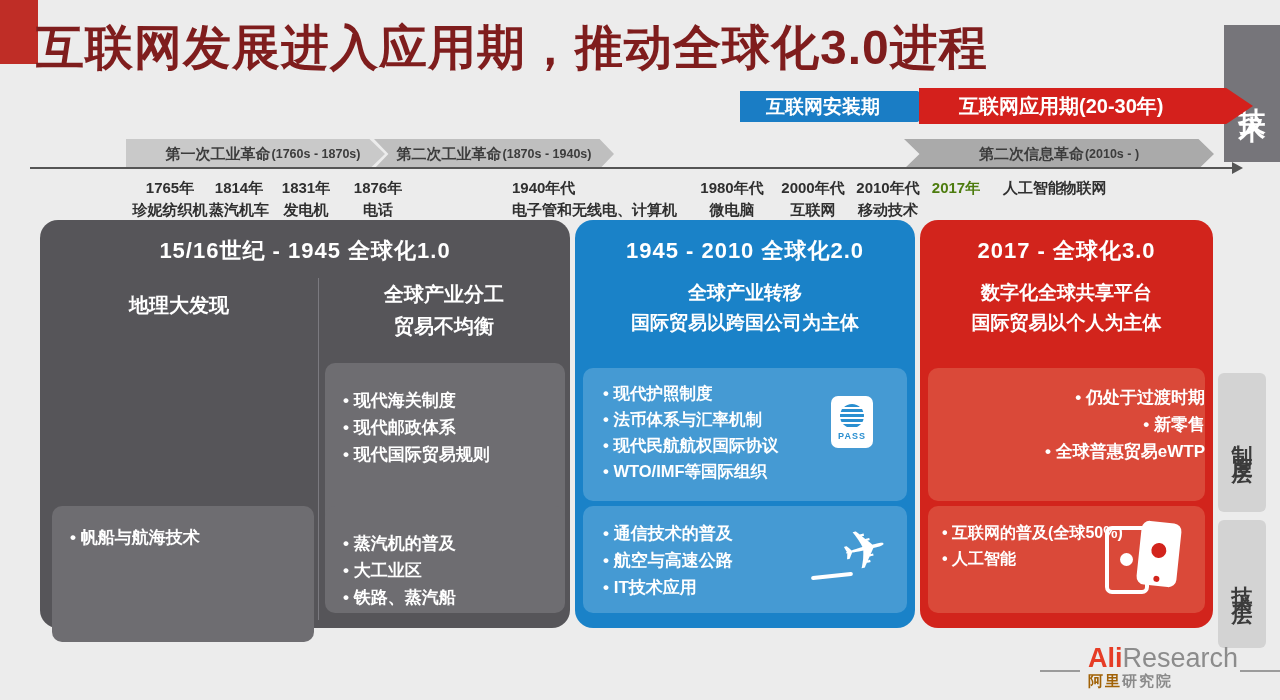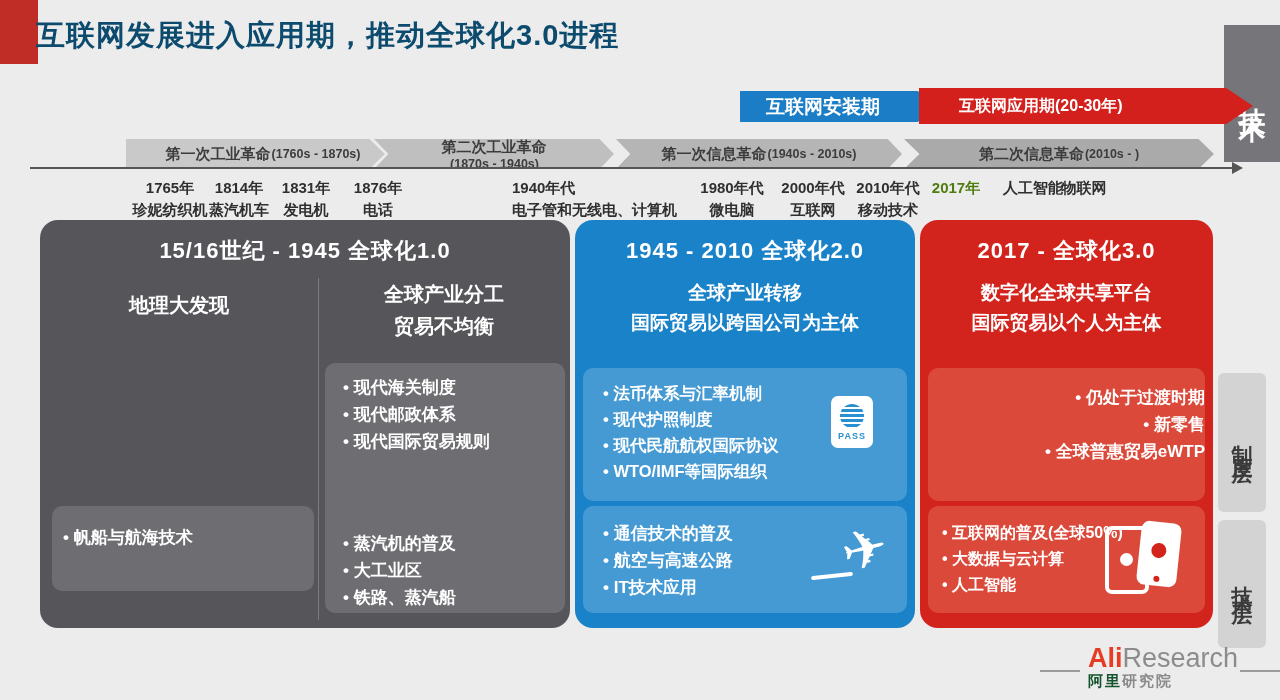--- a/index.html
+++ b/index.html
@@ -1,39 +1,39 @@
 <!DOCTYPE html>
 <html><head>
 <meta charset="utf-8">
 <style>
   html,body{margin:0;padding:0;}
   .slide{position:relative;width:1280px;height:700px;background:#ececec;
          font-family:"Liberation Sans","DejaVu Sans",sans-serif;overflow:hidden;}
 
   
   .accent-bar{position:absolute;left:0;top:0;width:38px;height:64px;background:#bf2d26;}
-  .page-title{position:absolute;left:36px;top:16px;font-size:29px;font-weight:bold;color:#0c4a6e;letter-spacing:1px;}
+  .page-title{position:absolute;left:36px;top:16px;font-size:48px;font-weight:bold;color:#7f1d1d;letter-spacing:1px;}
 
   .tech-axis-box{position:absolute;left:1224px;top:25px;width:56px;height:137px;background:#76757a;
                  display:flex;align-items:center;justify-content:center;}
   .tech-axis-box span{writing-mode:vertical-rl;color:#fff;font-size:27px;font-weight:bold;letter-spacing:8px;}
 
   
   .phase{position:absolute;display:flex;align-items:center;color:#fff;font-weight:bold;}
   .phase-install{left:740px;top:91px;width:178px;height:31px;background:#1a7dc5;font-size:19px;
                  clip-path:polygon(0 0,87% 0,100% 50%,87% 100%,0 100%);padding-left:26px;}
-  .phase-apply{left:919px;top:88px;width:294px;height:36px;background:#d4201c;font-size:16px;
+  .phase-apply{left:919px;top:88px;width:294px;height:36px;background:#d4201c;font-size:20px;
                clip-path:polygon(0 0,92% 0,100% 50%,92% 100%,0 100%);padding-left:40px;}
 
   
   .band{position:absolute;top:139px;height:30px;display:flex;align-items:center;justify-content:center;
         color:#3c3c3c;font-size:15px;font-weight:bold;}
   .band .rng{font-size:12.5px;font-weight:bold;margin-left:1px;}
   .band1{left:126px;width:244px;background:#c9c9c9;clip-path:polygon(0 0,94% 0,100% 50%,94% 100%,0 100%);padding-left:15px;}
-  .band2{left:374px;width:240px;background:#bfbfbf;clip-path:polygon(0 0,94% 0,100% 50%,94% 100%,0 100%,6% 50%);flex-direction:column;}
+  .band2{left:374px;width:240px;background:#bfbfbf;clip-path:polygon(0 0,94% 0,100% 50%,94% 100%,0 100%,6% 50%);}
   .band3{left:616px;width:286px;background:#b5b5b5;clip-path:polygon(0 0,95% 0,100% 50%,95% 100%,0 100%,5% 50%);}
   .band4{left:904px;width:310px;background:#aaaaaa;clip-path:polygon(0 0,95% 0,100% 50%,95% 100%,0 100%,5% 50%);}
 
   .axis-line{position:absolute;left:30px;top:167px;width:1202px;height:2px;background:#555;}
   .axis-head{position:absolute;left:1232px;top:162px;width:0;height:0;
              border-left:11px solid #555;border-top:6px solid transparent;border-bottom:6px solid transparent;}
 
   
   .ev{position:absolute;top:177px;color:#2f2f2f;font-size:15px;font-weight:bold;text-align:center;line-height:22px;}
   .ev .lbl{display:block;}
@@ -55,22 +55,22 @@
   .gray-head-right{position:absolute;top:58px;left:278px;width:252px;text-align:center;font-size:20px;font-weight:bold;line-height:32px;}
   .gray-divider{position:absolute;left:278px;top:58px;width:1px;height:342px;background:#7b7a80;}
 
   .box{position:absolute;border-radius:10px;}
   .box .blt{font-weight:bold;color:#fff;}
   .blt{font-size:17px;line-height:27px;}
   .blt::before{content:"• ";}
   .box-gray{background:#6e6d71;}
   .box-blue{background:#459ad3;}
   .box-red{background:#da4939;}
-  .boxA{left:285px;top:143px;width:240px;height:165px;padding:11px 0 0 18px;box-sizing:border-box;}
-  .boxB{left:12px;top:286px;width:262px;height:85px;padding:18px 0 0 11px;box-sizing:border-box;}
+  .boxA{left:285px;top:143px;width:240px;height:165px;padding:24px 0 0 18px;box-sizing:border-box;}
+  .boxB{left:12px;top:286px;width:262px;height:136px;padding:18px 0 0 18px;box-sizing:border-box;}
   .boxC{left:285px;top:286px;width:240px;height:107px;padding:24px 0 0 18px;box-sizing:border-box;}
   .boxD{left:8px;top:148px;width:324px;height:133px;padding:12px 0 0 20px;box-sizing:border-box;}
   .boxD .blt{font-size:16.5px;line-height:26px;}
   .boxE{left:8px;top:286px;width:324px;height:107px;padding:14px 0 0 20px;box-sizing:border-box;}
   .boxF{left:8px;top:148px;width:277px;height:133px;padding:16px 0 0 16px;box-sizing:border-box;text-align:right;}
   .boxG{left:8px;top:286px;width:277px;height:107px;padding:14px 0 0 14px;box-sizing:border-box;}
   .boxG .blt{font-size:16px;line-height:26px;}
 
   
   .passport{position:absolute;right:34px;top:28px;width:42px;height:52px;background:#fff;border-radius:7px;
@@ -100,21 +100,21 @@
   .layer span{writing-mode:vertical-rl;color:#3b3b3b;font-size:21px;font-weight:bold;letter-spacing:10px;}
   .layer-inst{top:373px;height:139px;}
   .layer-tech{top:520px;height:128px;}
 
   
   .logo{position:absolute;left:1088px;top:644px;}
   .logo-en{font-size:27px;line-height:28px;}
   .logo-ali{color:#e63c25;font-weight:bold;}
   .logo-research{color:#8c8c8c;font-weight:normal;}
   .logo-cn{font-size:15px;font-weight:bold;margin-top:0px;letter-spacing:2px;}
-  .logo-cn .cn-red{color:#14532d;}
+  .logo-cn .cn-red{color:#a16207;}
   .logo-cn .cn-gray{color:#8a8a8a;}
   .logo-line{position:absolute;top:670px;height:2px;background:#9b9b9b;}
   .logo-line-l{left:1040px;width:40px;}
   .logo-line-r{left:1240px;width:40px;}
 </style>
 </head>
 <body>
 
 <div class="slide">
 
@@ -132,24 +132,20 @@
   </div>
 
   <div class="band band1">
     <span>第一次工业革命</span>
     <span class="rng">(1760s - 1870s)</span>
   </div>
   <div class="band band2">
     <span>第二次工业革命</span>
     <span class="rng">(1870s - 1940s)</span>
   </div>
-  <div class="band band3">
-    <span>第一次信息革命</span>
-    <span class="rng">(1940s - 2010s)</span>
-  </div>
   <div class="band band4">
     <span>第二次信息革命</span>
     <span class="rng">(2010s -  )</span>
   </div>
 
   <div class="axis-line"></div>
   <div class="axis-head"></div>
 
   <div class="ev ev0">
     <span>1765年</span>
@@ -214,22 +210,22 @@
       <div class="blt">大工业区</div>
       <div class="blt">铁路、蒸汽船</div>
     </div>
   </div>
 
   <div class="col col-blue">
     <div class="col-title">1945 - 2010 全球化2.0</div>
     <div class="sub1">全球产业转移</div>
     <div class="sub2">国际贸易以跨国公司为主体</div>
     <div class="box box-blue boxD">
+      <div class="blt">现代护照制度</div>
       <div class="blt">法币体系与汇率机制</div>
-      <div class="blt">现代护照制度</div>
       <div class="blt">现代民航航权国际协议</div>
       <div class="blt">WTO/IMF等国际组织</div>
       <div class="passport">
         <div class="pp-globe"></div>
         <div class="pp-text">PASS</div>
       </div>
     </div>
     <div class="box box-blue boxE">
       <div class="blt">通信技术的普及</div>
       <div class="blt">航空与高速公路</div>
@@ -245,21 +241,20 @@
     <div class="col-title">2017 -  全球化3.0</div>
     <div class="sub1">数字化全球共享平台</div>
     <div class="sub2">国际贸易以个人为主体</div>
     <div class="box box-red boxF">
       <div class="blt">仍处于过渡时期</div>
       <div class="blt">新零售</div>
       <div class="blt">全球普惠贸易eWTP</div>
     </div>
     <div class="box box-red boxG">
       <div class="blt">互联网的普及(全球50%)</div>
-      <div class="blt">大数据与云计算</div>
       <div class="blt">人工智能</div>
       <div class="devices">
         <div class="tablet">
           <div class="cam"></div>
         </div>
         <div class="phone">
           <div class="mark"></div>
           <div class="home"></div>
         </div>
       </div>

